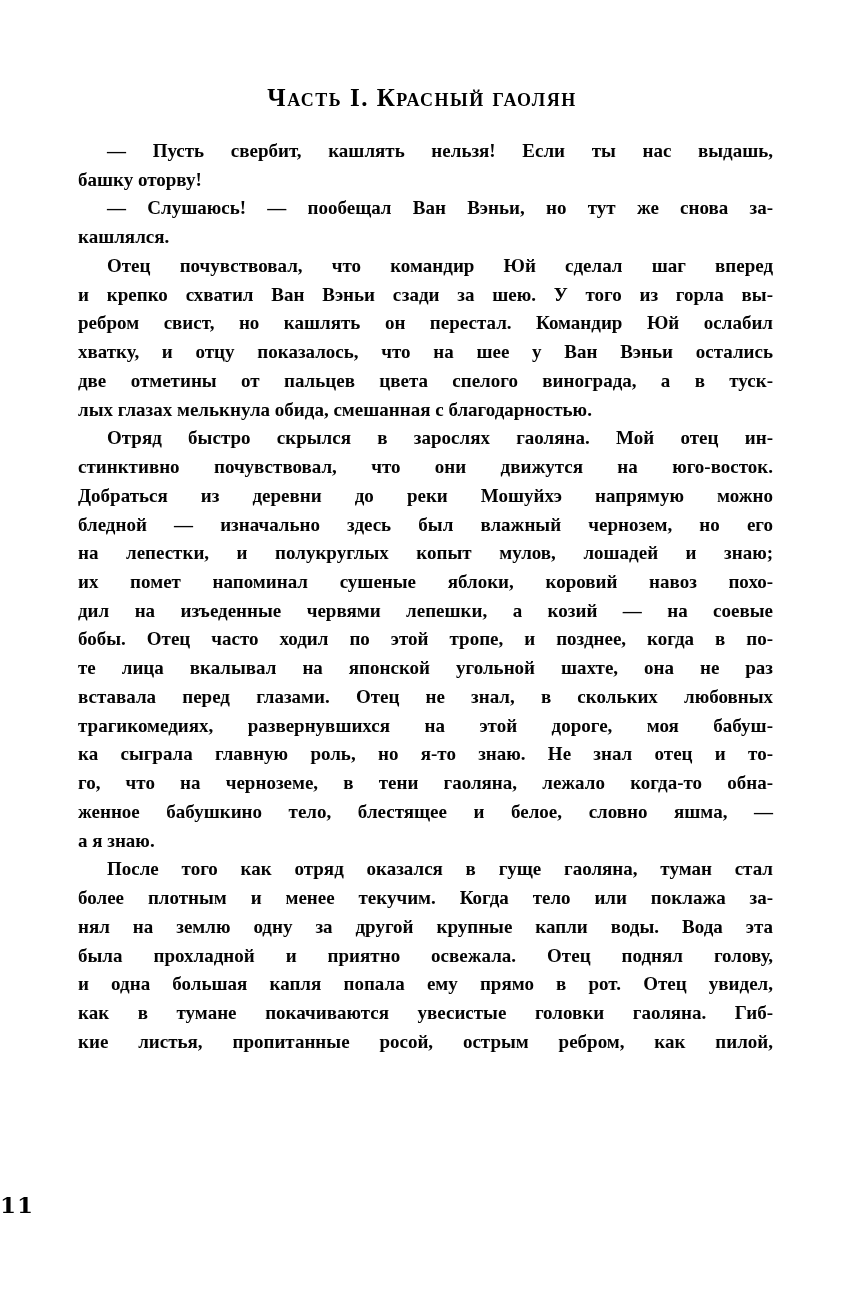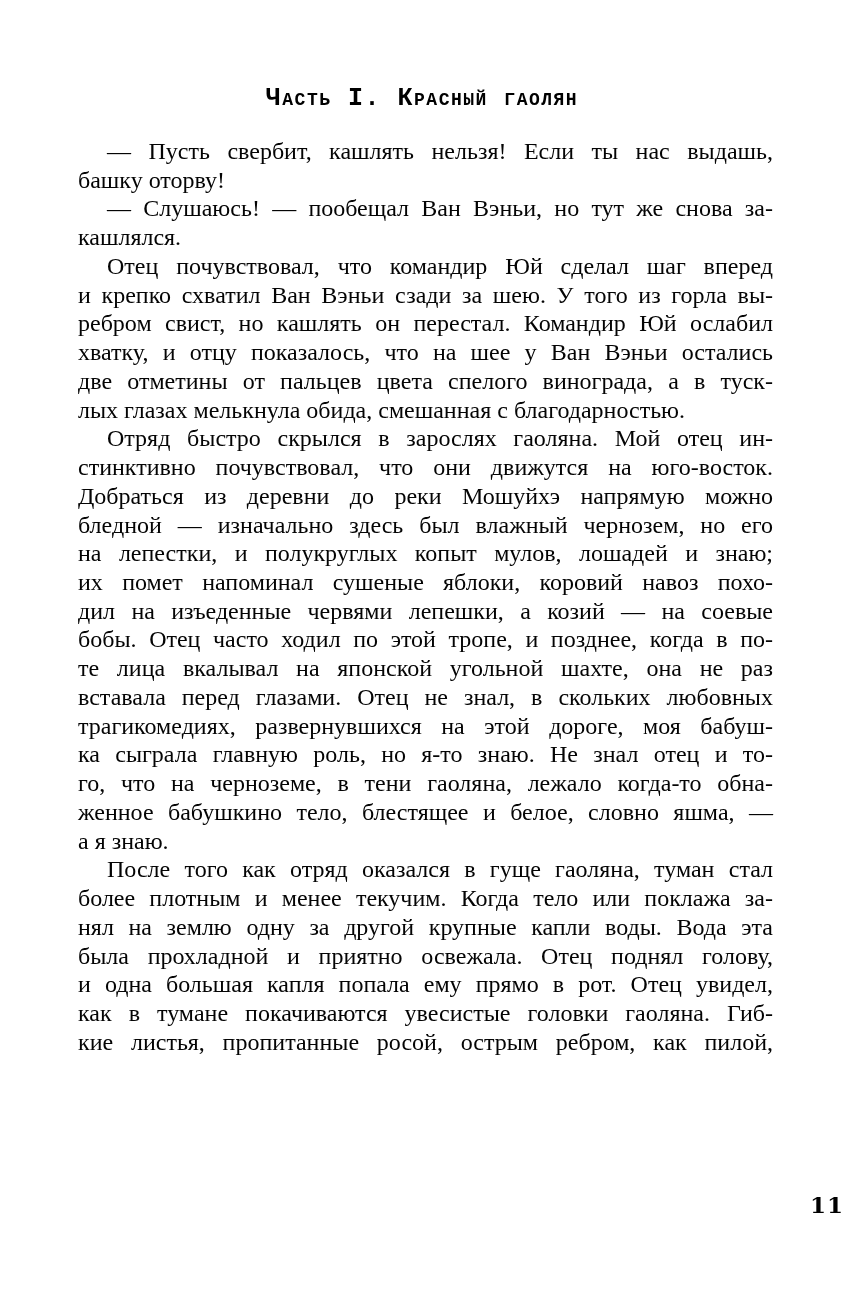--- a/index.html
+++ b/index.html
@@ -14,37 +14,38 @@
     background: #ffffff;
     overflow: hidden;
     color: #000000;
   }
   .chapter-header {
     position: absolute;
     top: 84px;
     left: 0;
     width: 100%;
     text-align: center;
-    font-family: Liberation Mono, monospace;
+    font-family: Liberation Serif, serif;
     font-variant: small-caps;
     font-weight: bold;
     font-size: 25px;
     letter-spacing: 1.5px;
     color: #000000;
     white-space: nowrap;
   }
   .text-block {
     position: absolute;
     left: 78px;
     top: 137px;
     width: 695px;
     font-family: "Liberation Serif", serif;
-    font-size: 24px;
+    font-size: 19px;
     line-height: 28.74px;
     color: #040404;
+    font-weight: bold;
   }
   .paragraph {
     margin: 0;
     padding: 0;
   }
   .line {
     text-align: justify;
     text-align-last: justify;
     height: 28.74px;
   }
@@ -52,21 +53,21 @@
     text-indent: 29px;
   }
   .line.lastline {
     text-align-last: left;
   }
   .page-number {
     position: absolute;
     top: 1191px;
     left: 0;
     width: 100%;
-    text-align: right;
+    text-align: left;
     font-family: "DejaVu Serif", serif;
     font-weight: bold;
     font-size: 23px;
     letter-spacing: 1px;
     color: #000000;
   }
 </style>
 </head>
 <body>
 

